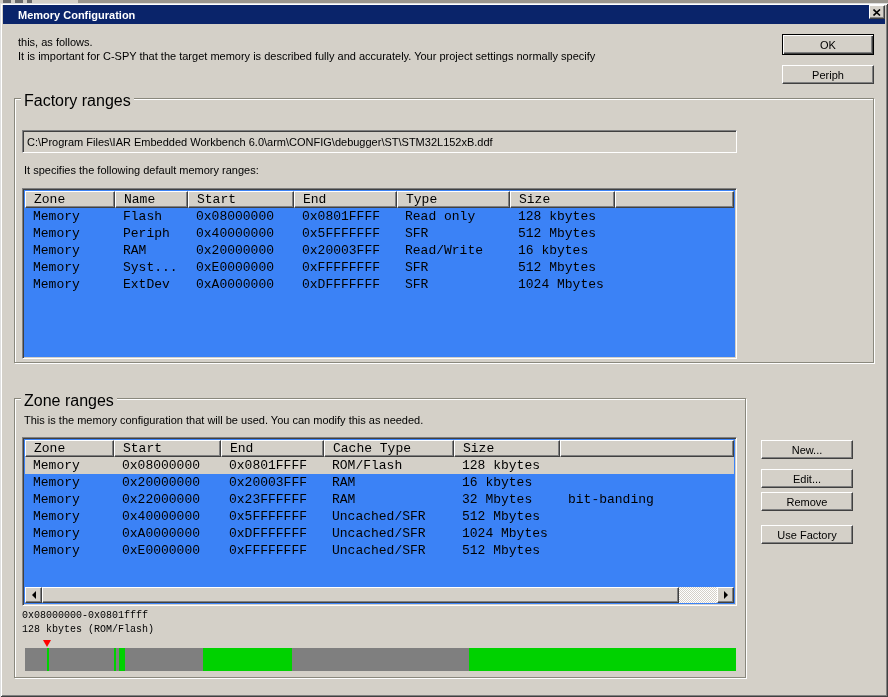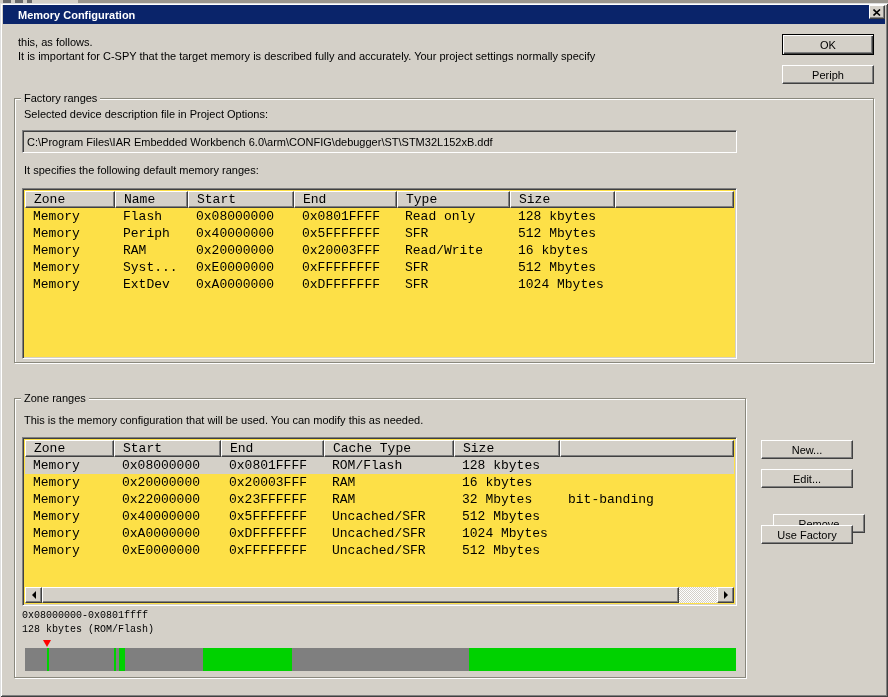--- a/index.html
+++ b/index.html
@@ -56,38 +56,38 @@
     box-shadow: inset 1px 1px 0 #fff, inset -1px -1px 0 #404040, inset -2px -2px 0 #808080;
   }
 
   .groupbox {
     position:absolute;
     border:1px solid #8a887d;
     box-shadow: 1px 1px 0 #fff, inset 1px 1px 0 #fff;
   }
   .groupbox .legend {
     position:absolute; top:-7px; left:6px;
-    background:#D4D0C8; padding:0 3px; font-size:11px;
+    background:#D4D0C8; padding:0 3px; font-size:16px;
   }
   .lbl { position:absolute; font-size:11px; }
 
   .sunken {
     position:absolute;
     border:1px solid; border-color:#808080 #fff #fff #808080;
     box-shadow: inset 1px 1px 0 #404040, inset -1px -1px 0 #D4D0C8;
   }
   .pathbox {
     background:#D4D0C8;
     display:flex; align-items:center;
     padding:0 2px 0 4px;
     font-size:11px;
     white-space:nowrap; overflow:hidden;
   }
 
-  .memtable { background:#fde047; overflow:hidden; padding:2px; }
+  .memtable { background:#3b82f6; overflow:hidden; padding:2px; }
   .memtable, .memtable * { font-family:"Liberation Mono", monospace; font-size:13px; }
   .thead { display:flex; height:17px; }
   .th {
     height:17px; background:#D4D0C8;
     border:1px solid; border-color:#fff #404040 #404040 #fff;
     box-shadow: inset -1px -1px 0 #808080;
     padding-left:8px; display:flex; align-items:center;
     overflow:hidden; white-space:nowrap; flex-shrink:0;
   }
   .th.fill { flex:1 1 auto; }
@@ -154,21 +154,20 @@
     <div>this, as follows.</div>
     <div>It is important for C-SPY that the target memory is described fully and accurately. Your project settings normally specify</div>
   </div>
 
   <div class="btn btn-default" style="left:782px; top:31px;">OK</div>
   <div class="btn" style="left:782px; top:62px;">Periph</div>
 
   <div class="groupbox" style="left:14px; top:95px; width:860px; height:265px;">
     <span class="legend">Factory ranges</span>
   </div>
-  <div class="lbl" style="left:24px; top:105px;">Selected device description file in Project Options:</div>
   <div class="sunken pathbox" style="left:22px; top:127px; width:715px; height:23px;">
     <span>C:\Program Files\IAR Embedded Workbench 6.0\arm\CONFIG\debugger\ST\STM32L152xB.ddf</span>
   </div>
   <div class="lbl" style="left:24px; top:161px;">It specifies the following default memory ranges:</div>
 
   <div class="sunken memtable" style="left:22px; top:185px; width:715px; height:171px;">
     <div class="thead" id="factory-head">
         <div class="th" style="width: 90px;">Zone</div>
         <div class="th" style="width: 73px;">Name</div>
         <div class="th" style="width: 106px;">Start</div>
@@ -292,21 +291,21 @@
       <div class="sb-thumb"></div>
       <div class="sb-track"></div>
       <div class="sb-arrow">
         <span class="tri-right"></span>
       </div>
     </div>
   </div>
 
   <div class="btn" style="left:761px; top:437px;">New...</div>
   <div class="btn" style="left:761px; top:466px;">Edit...</div>
-  <div class="btn" style="left:761px; top:511px;margin-left:12px;">Remove</div>
+  <div class="btn" style="left:761px; top:489px;">Remove</div>
   <div class="btn" style="left:761px; top:522px;">Use Factory</div>
 
   <div class="status" style="left:22px; top:606px;">0x08000000-0x0801ffff</div>
   <div class="status" style="left:22px; top:620px;">128 kbytes (ROM/Flash)</div>
 
   <div class="map-marker" style="border-top-color: rgb(255, 0, 0);"></div>
   <div class="membar" id="membar" style="background: rgb(127, 127, 127);">
       <div class="seg" style="left: 22px; width: 2px; background: rgb(0, 210, 0);"></div>
       <div class="seg" style="left: 89px; width: 2px; background: rgb(0, 210, 0);"></div>
       <div class="seg" style="left: 94px; width: 6px; background: rgb(0, 210, 0);"></div>

